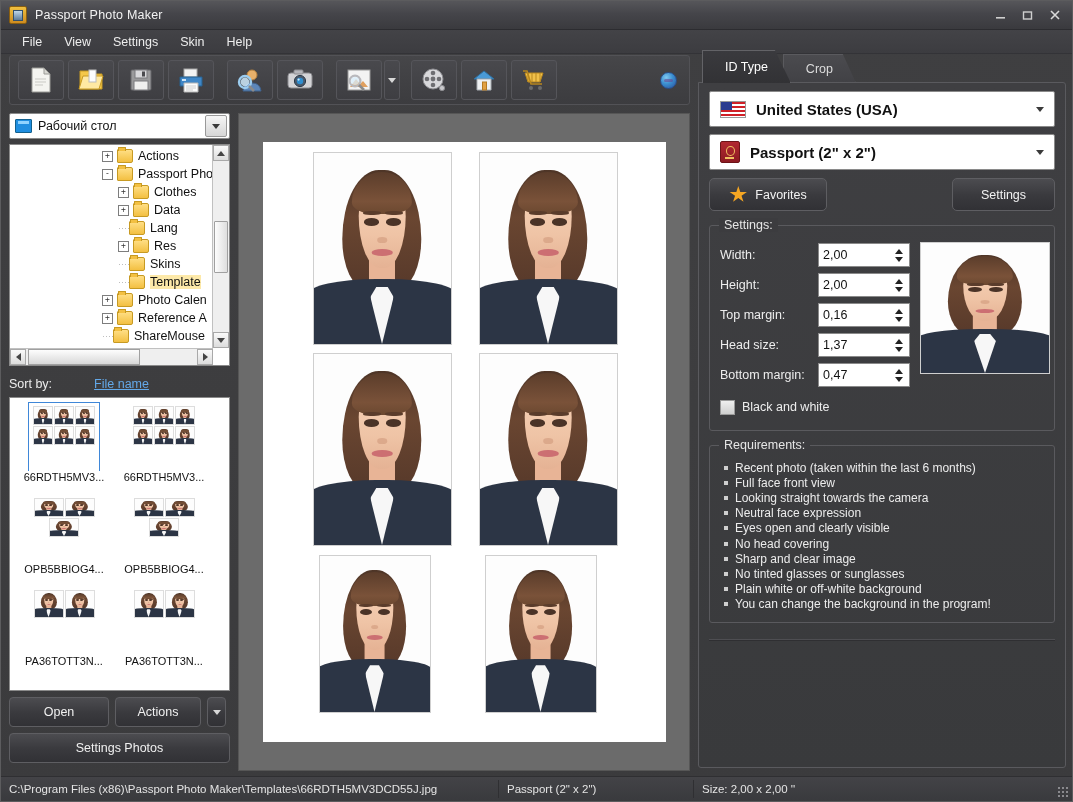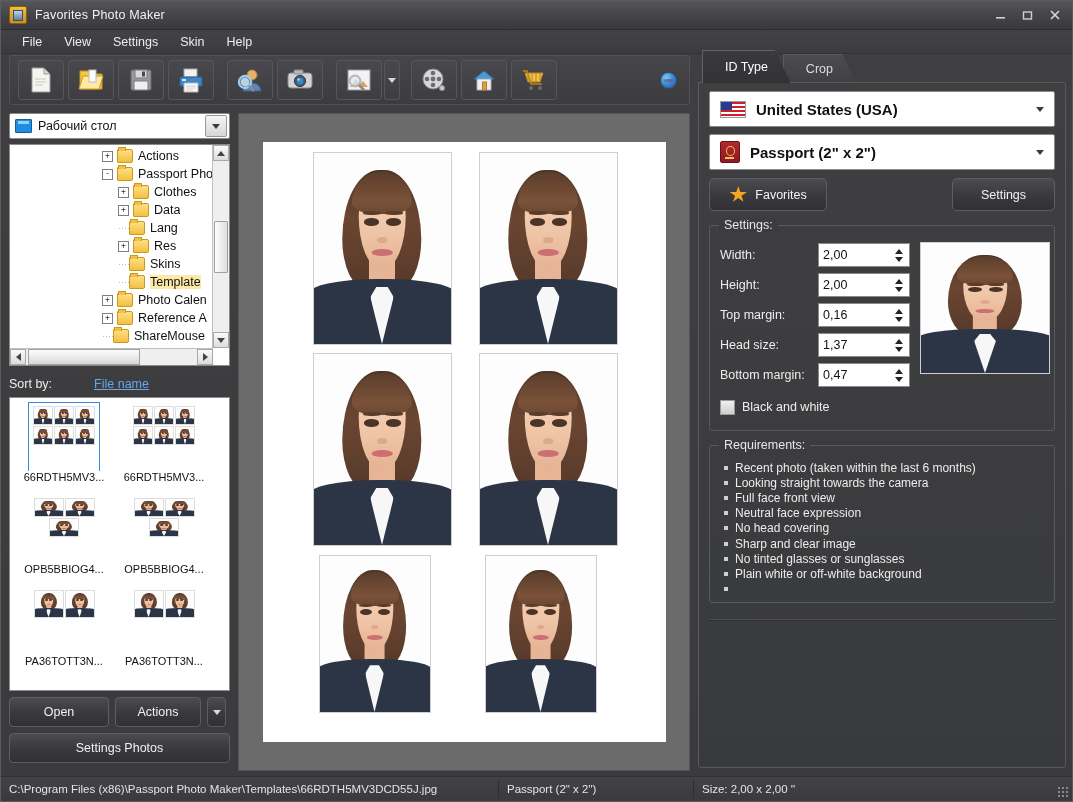--- a/index.html
+++ b/index.html
@@ -225,21 +225,21 @@
     background:
       radial-gradient(circle,#8a8a8e 1px,transparent 1.2px) 0 0/4px 4px;}
 </style>
 </head>
 <body>
 
 <div class="app">
 
   <div class="titlebar">
     <div class="app-icon"></div>
-    <div class="title-text">Favorites Photo Maker</div>
+    <div class="title-text">Passport Photo Maker</div>
     <div class="wincontrols">
       <div class="wc">
         <svg width="11" height="11" viewBox="0 0 11 11">
             <rect x="1" y="7" width="9" height="1.6" fill="#cfcfcf"></rect>
           </svg>
       </div>
       <div class="wc">
         <svg width="11" height="11" viewBox="0 0 11 11">
             <rect x="1.5" y="2" width="8" height="7" fill="none" stroke="#cfcfcf" stroke-width="1.4"></rect>
           </svg>
@@ -1102,48 +1102,53 @@
 
       <div class="group">
         <span class="group-title">Requirements:</span>
         <ul class="reqlist" id="reqlist">
             <li>
               <span class="reqbullet"></span>
               <span>Recent photo (taken within the last 6 months)</span>
             </li>
             <li>
               <span class="reqbullet"></span>
+              <span>Full face front view</span>
+            </li>
+            <li>
+              <span class="reqbullet"></span>
               <span>Looking straight towards the camera</span>
             </li>
             <li>
               <span class="reqbullet"></span>
-              <span>Full face front view</span>
+              <span>Neutral face expression</span>
             </li>
             <li>
               <span class="reqbullet"></span>
-              <span>Neutral face expression</span>
+              <span>Eyes open and clearly visible</span>
             </li>
             <li>
               <span class="reqbullet"></span>
               <span>No head covering</span>
             </li>
             <li>
               <span class="reqbullet"></span>
               <span>Sharp and clear image</span>
             </li>
             <li>
               <span class="reqbullet"></span>
               <span>No tinted glasses or sunglasses</span>
             </li>
             <li>
               <span class="reqbullet"></span>
               <span>Plain white or off-white background</span>
             </li>
             <li>
               <span class="reqbullet"></span>
+              <span>You can change the background in the program!</span>
             </li>
           </ul>
       </div>
 
       <div class="hr"></div>
 
 
     </div>
   </div>
 

